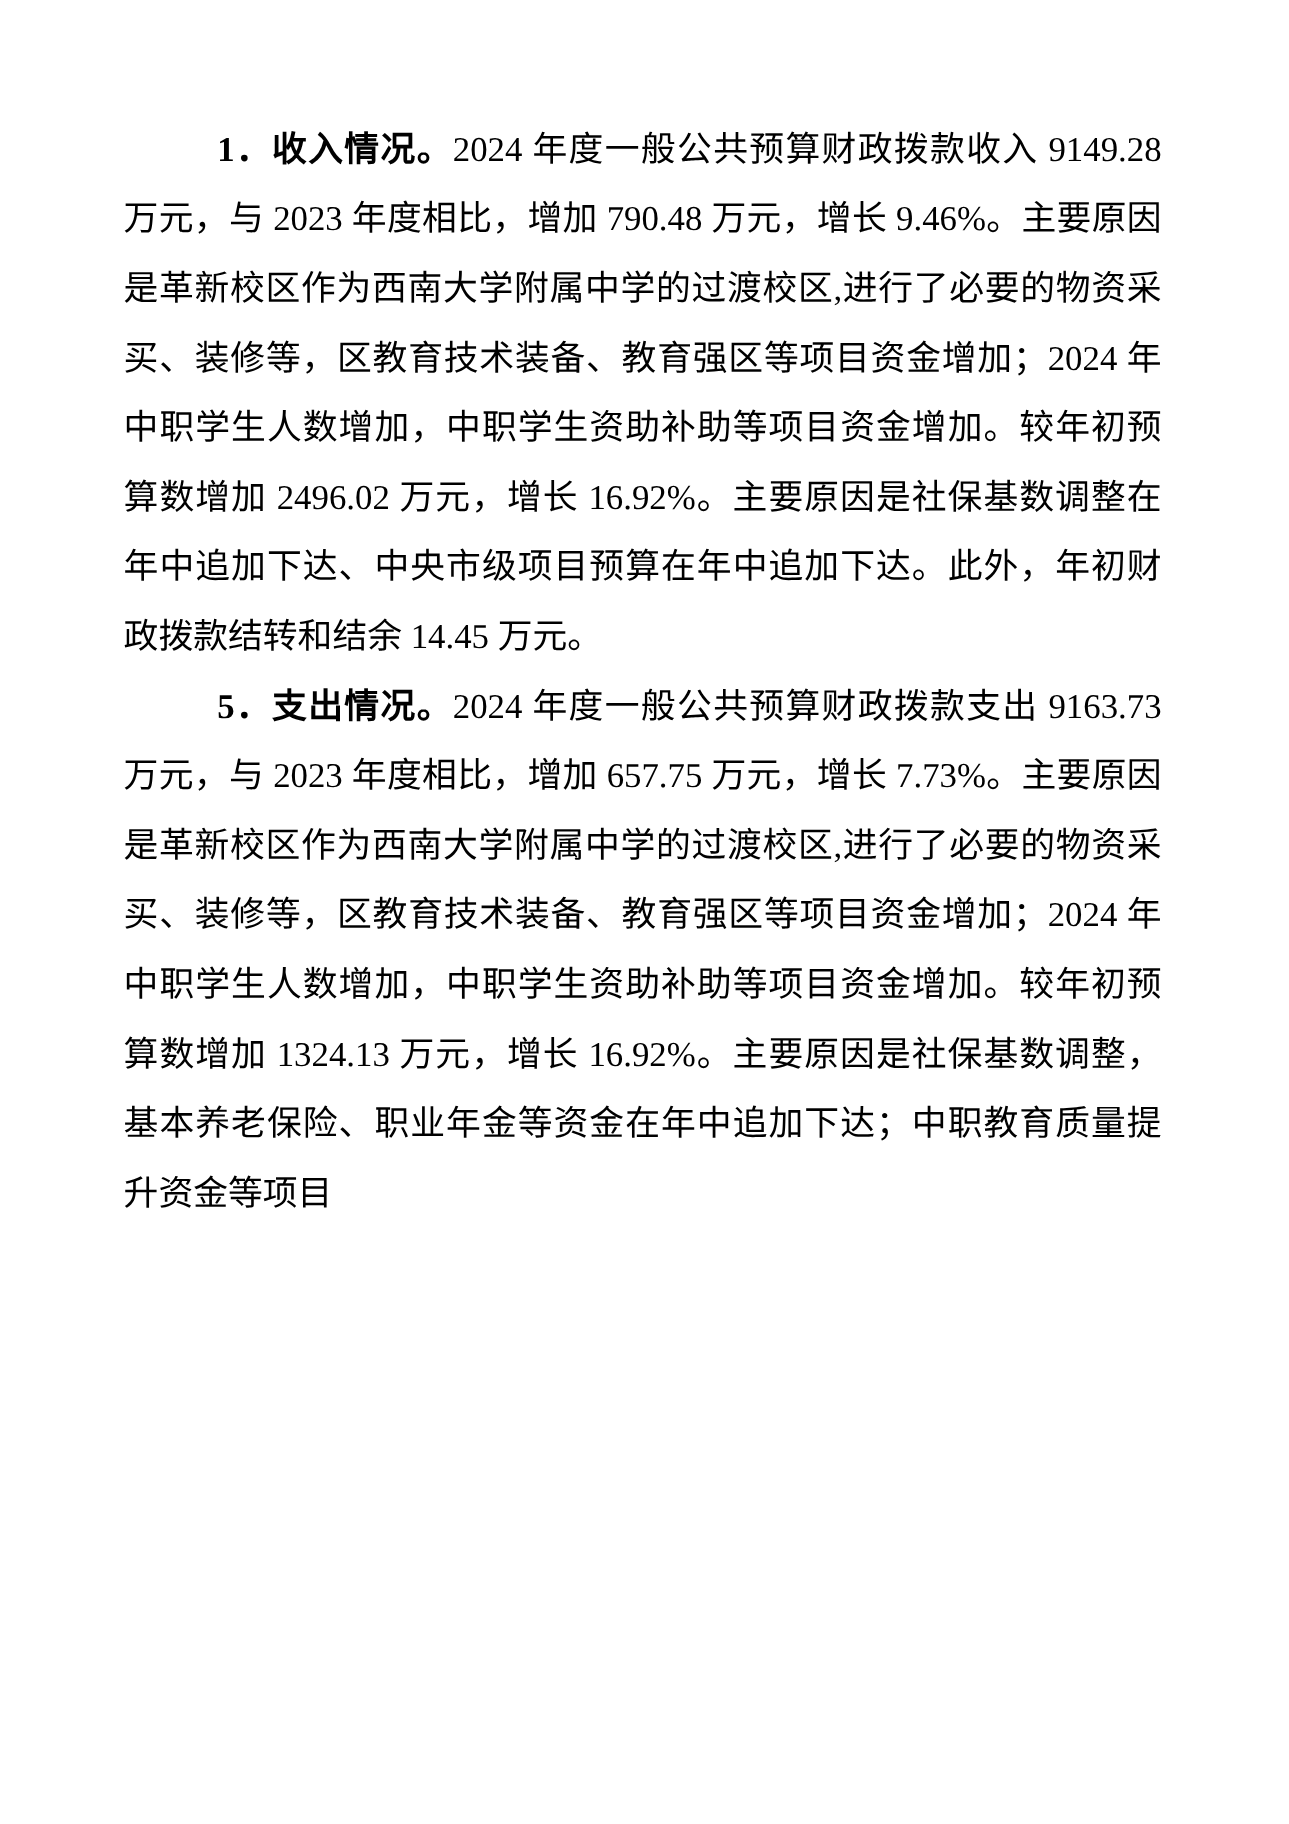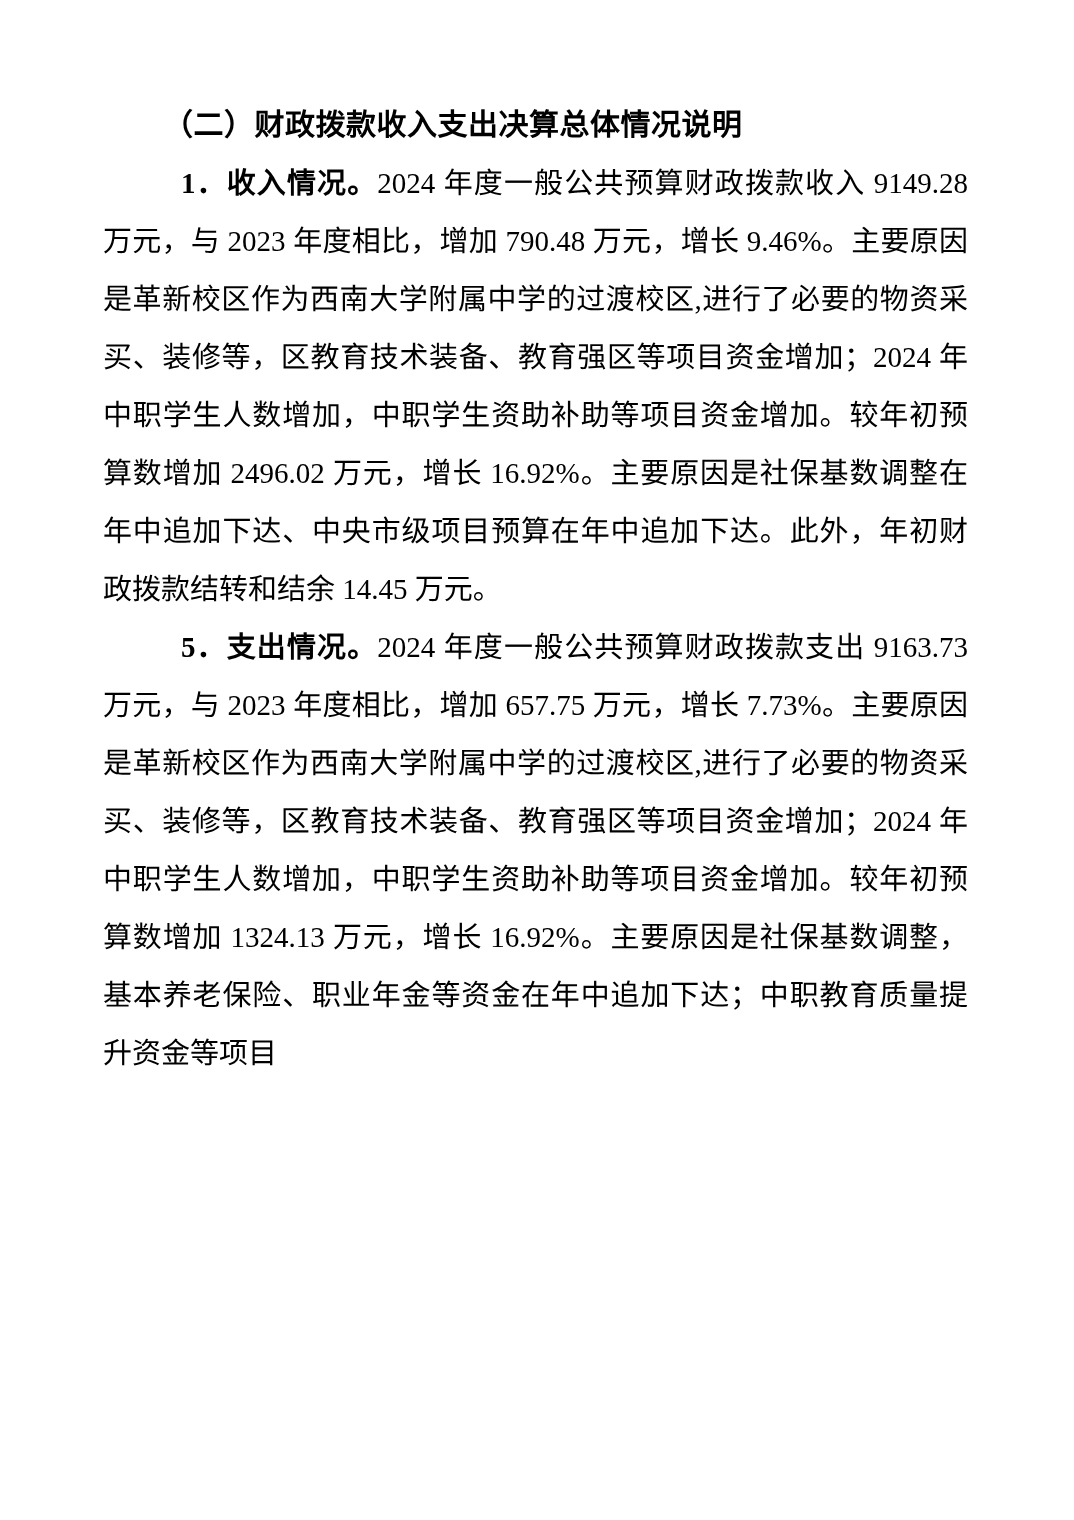--- a/index.html
+++ b/index.html
@@ -39,21 +39,20 @@
   .para .lead {
     font-weight: bold;
     margin-left: 20px;
   }
 </style>
 </head>
 <body>
 
 <div class="page">
 
-  <h2 class="heading">（二）财政拨款收入支出决算总体情况说明</h2>
 
 
 
   <p class="para"><span class="lead">1．收入情况。</span><span>2024 年度一般公共预算财政拨款收入 9149.28 万元，与 2023 年度相比，增加 790.48 万元，增长 9.46%。主要原因是革新校区作为西南大学附属中学的过渡校区,进行了必要的物资采买、装修等，区教育技术装备、教育强区等项目资金增加；2024 年中职学生人数增加，中职学生资助补助等项目资金增加。较年初预算数增加 2496.02 万元，增长 16.92%。主要原因是社保基数调整在年中追加下达、中央市级项目预算在年中追加下达。此外，年初财政拨款结转和结余 14.45 万元。</span></p>
 
   <p class="para"><span class="lead">5．支出情况。</span><span>2024 年度一般公共预算财政拨款支出 9163.73 万元，与 2023 年度相比，增加 657.75 万元，增长 7.73%。主要原因是革新校区作为西南大学附属中学的过渡校区,进行了必要的物资采买、装修等，区教育技术装备、教育强区等项目资金增加；2024 年中职学生人数增加，中职学生资助补助等项目资金增加。较年初预算数增加 1324.13 万元，增长 16.92%。主要原因是社保基数调整，基本养老保险、职业年金等资金在年中追加下达；中职教育质量提升资金等项目</span></p>
 
 </div>
 
 </body></html>

